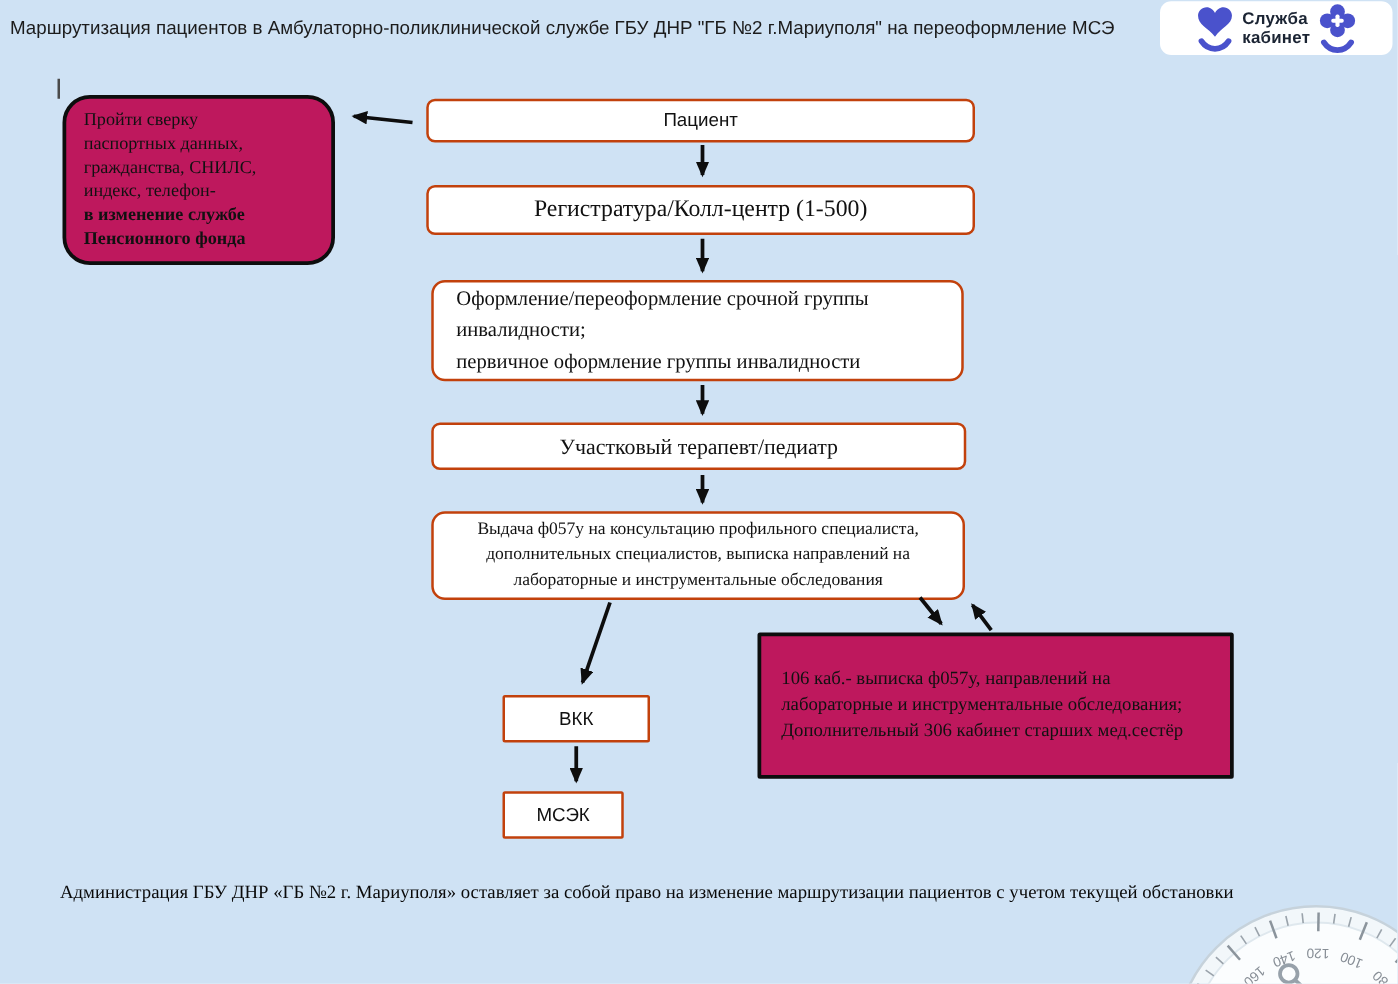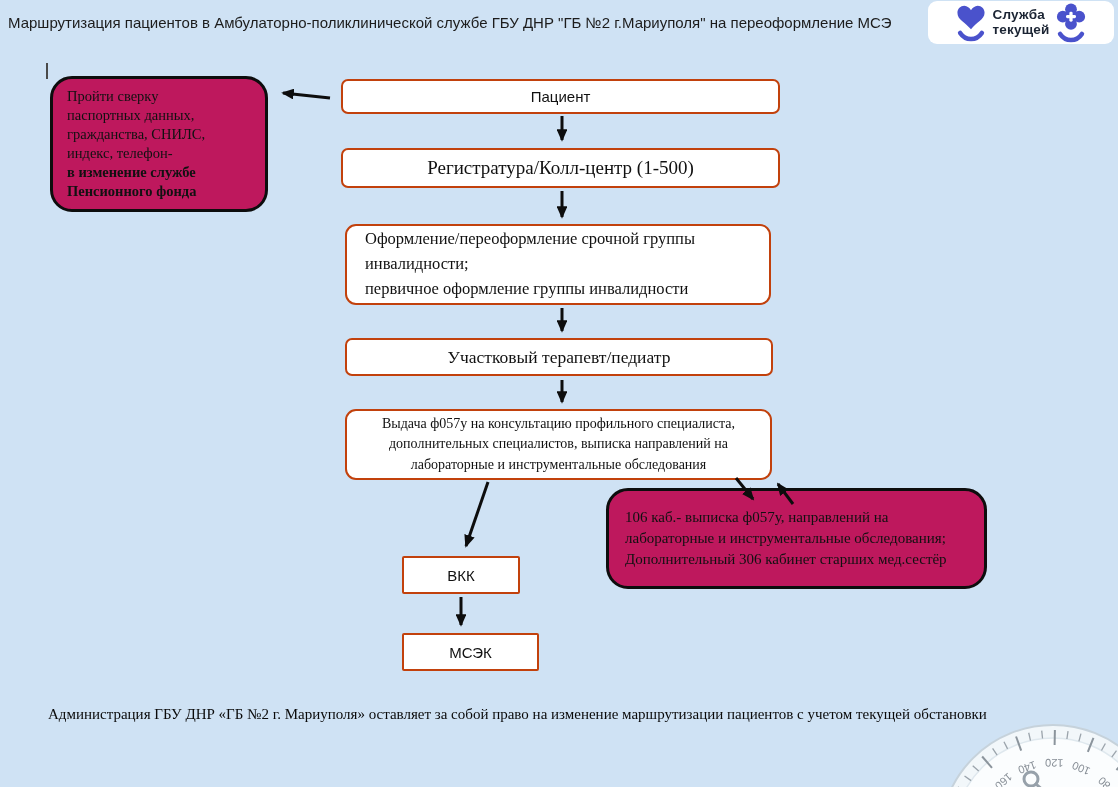--- a/index.html
+++ b/index.html
@@ -50,21 +50,21 @@
 
   <div id="title" class="abs">Маршрутизация пациентов в Амбулаторно-поликлинической службе ГБУ ДНР "ГБ №2 г.Мариуполя" на переоформление МСЭ</div>
 
   <div id="logo-card" class="abs">
     <svg width="30" height="38" viewBox="0 0 32 42">
       <path d="M23.4,2c-3.2,0-6,2.4-7.4,5C14.6,4.4,11.8,2,8.6,2C4.4,2,1,5.4,1,9.6 c0,8,8.6,10.4,15,18.4c5.6-8,15-10.7,15-18.4C31,5.4,27.6,2,23.4,2z" fill="#4a52cc"></path>
       <path d="M4,32 C10,41 22,41 28,32" stroke="#4a52cc" stroke-width="5" fill="none" stroke-linecap="round"></path>
     </svg>
     <div id="logo-text">
       <div>Служба</div>
-      <div>текущей</div>
+      <div>кабинет</div>
     </div>
     <svg width="30" height="40" viewBox="0 0 32 44">
       <circle cx="16" cy="7" r="6.5" fill="#4a52cc"></circle>
       <circle cx="7" cy="15" r="6.5" fill="#4a52cc"></circle>
       <circle cx="25" cy="15" r="6.5" fill="#4a52cc"></circle>
       <circle cx="16" cy="23" r="6.5" fill="#4a52cc"></circle>
       <circle cx="16" cy="15" r="7" fill="#4a52cc"></circle>
       <rect x="14.2" y="9.5" width="3.6" height="11" rx="1.6" fill="#ffffff"></rect>
       <rect x="10.5" y="13.2" width="11" height="3.6" rx="1.6" fill="#ffffff"></rect>
       <path d="M4,34 C10,43 22,43 28,34" stroke="#4a52cc" stroke-width="5" fill="none" stroke-linecap="round"></path>
@@ -103,25 +103,25 @@
   <div class="fbox rounded-md serif" style="left:345px;top:409px;width:427px;height:71px;font-size:14px;line-height:1.45;">
     <span class="preline">Выдача ф057у на консультацию профильного специалиста,
 дополнительных специалистов, выписка направлений на
 лабораторные и инструментальные обследования</span>
   </div>
 
   <div class="fbox sans" style="left:402px;top:556px;width:118px;height:38px;font-size:15px;border-radius:2px;">
     <span>ВКК</span>
   </div>
 
-  <div class="fbox sans" style="left:402px;top:633px;width:137px;height:38px;font-size:15px;border-radius:2px;">
+  <div class="fbox sans" style="left:402px;top:633px;width:97px;height:38px;font-size:15px;border-radius:2px;">
     <span>МСЭК</span>
   </div>
 
-  <div class="note" style="left:606px;top:488px;width:381px;height:101px;padding:10px 16px;font-size:15px;line-height:1.42;border-radius:22px;">
+  <div class="note" style="left:606px;top:506px;width:381px;height:117px;padding:10px 16px;font-size:15px;line-height:1.42;border-radius:2px;">
     <span class="preline">106 каб.- выписка ф057у, направлений на
 лабораторные и инструментальные обследования;
 Дополнительный 306 кабинет старших мед.сестёр</span>
   </div>
 
   <div id="footer" class="abs">Администрация ГБУ ДНР «ГБ №2 г. Мариуполя» оставляет за собой право на изменение маршрутизации пациентов с учетом текущей обстановки</div>
 
   <svg id="arrows" width="1118" height="787" viewBox="0 0 1118 787">
     <defs>
       <marker id="ah" markerWidth="4.6" markerHeight="3.6" refX="3.6" refY="1.8" orient="auto" markerUnits="strokeWidth">

